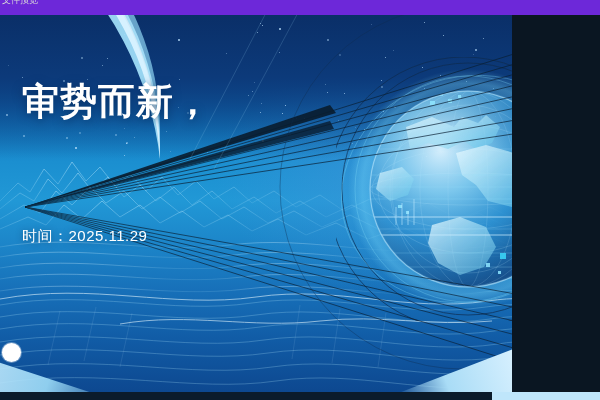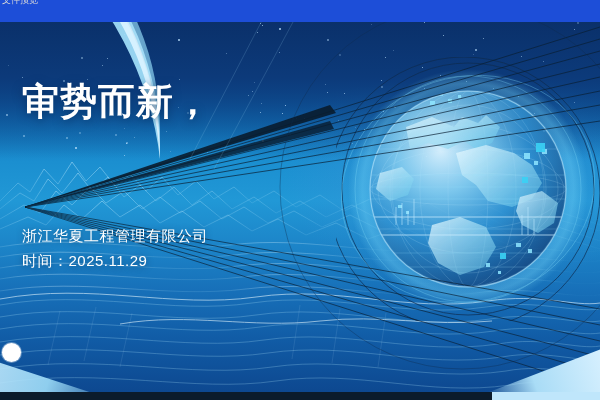--- a/index.html
+++ b/index.html
@@ -3,31 +3,31 @@
 <meta charset="utf-8">
 <style>
   * { margin:0; padding:0; box-sizing:border-box; }
   html,body { width:600px; height:400px; overflow:hidden; background:#000; }
   body { font-family:"Liberation Sans","DejaVu Sans",sans-serif; }
 
   #app { position:relative; width:600px; height:400px; overflow:hidden; background:#0a1622; }
 
   
   #topbar {
-    position:absolute; left:0; top:0; width:600px; height:22px;
-    background:#1d4ed8; z-index:60; overflow:hidden;
+    position:absolute; left:0; top:0; width:600px; height:15px;
+    background:#6d28d9; z-index:60; overflow:hidden;
   }
   #topbar-title {
     position:absolute; left:2px; top:-4px;
     font-size:9px; line-height:9px; color:#d8d8d8; white-space:nowrap;
   }
 
   
   #slide {
-    position:absolute; left:0; top:9px; width:600px; height:383px;
+    position:absolute; left:0; top:9px; width:512px; height:383px;
     overflow:hidden;
     background:
       radial-gradient(ellipse 300px 200px at 78% 42%, rgba(70,150,220,0.55) 0%, rgba(70,150,220,0) 62%),
       linear-gradient(180deg,
         #0c3a78 0%,
         #0d4a94 13%,
         #1070b8 27%,
         #1b8fd0 40%,
         #2198d6 50%,
         #1c84c8 62%,
@@ -410,21 +410,20 @@
         <circle cx="462" cy="178" r="182"></circle>
       </g>
     </svg>
 
     <div id="wedge-bl"></div>
     <div id="wedge-br"></div>
 
     <div id="title"><span>审势而新，</span><br></div>
 
     <div id="subtitle">
-      <div>浙江华夏工程管理有限公司</div>
       <div>时间：2025.11.29</div>
     </div>
 
   </div>
 
   <div id="cursor-dot"></div>
 
   <div id="bottombar">
     <div id="bottombar-strip"></div>
   </div>

